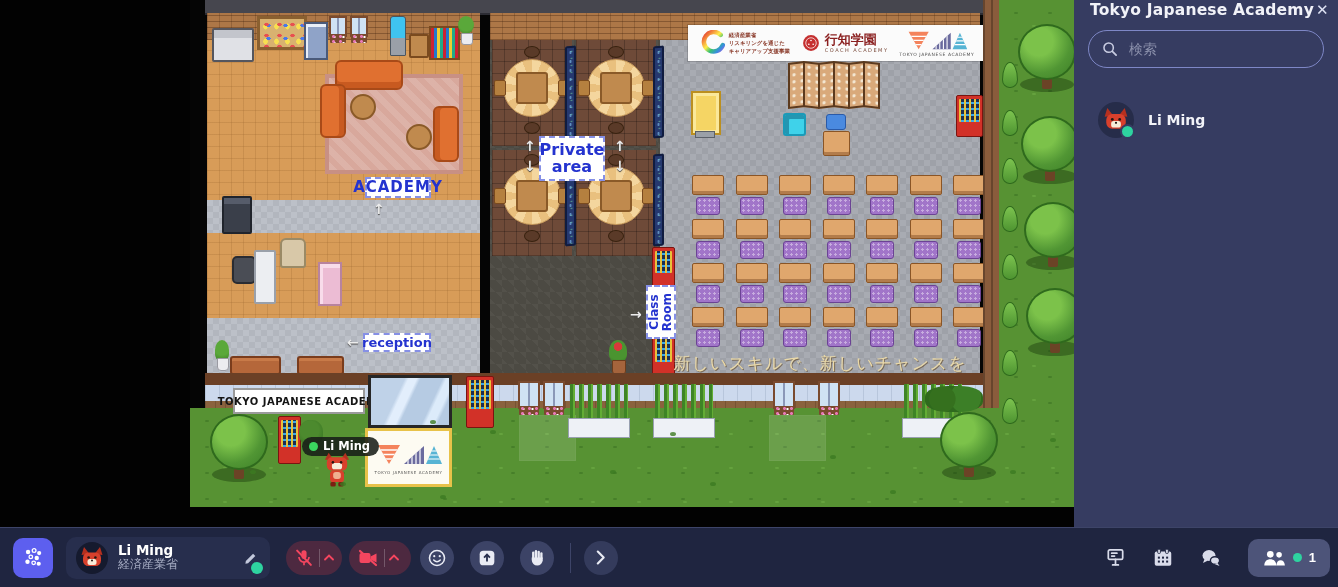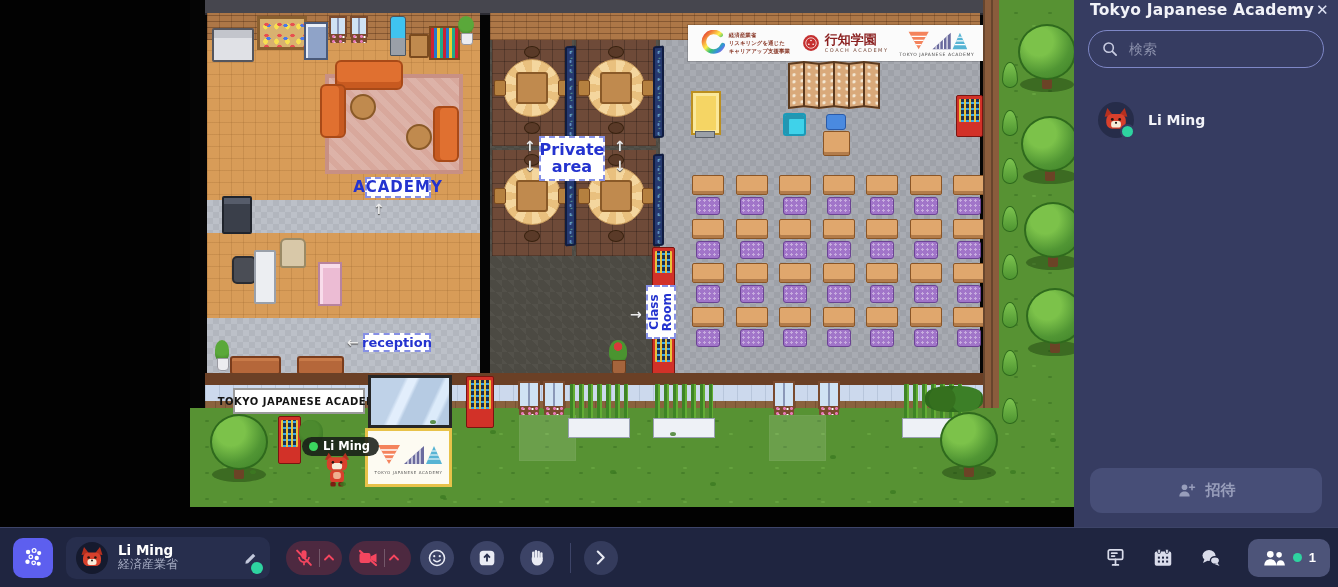--- a/index.html
+++ b/index.html
@@ -336,20 +336,21 @@
       <div class="m label" style="left:444px;top:297px;width:54px;height:30px;font-size:12px;transform:rotate(-90deg);">
         <span>Class</span>
           <span>Room</span>
       </div>
       <span class="arw" style="left:440px;top:306px;">→</span>
       <div class="m label" style="left:173px;top:333px;width:68px;height:19px;font-size:13px;">
           <span>reception</span>
         </div>
       <span class="arw" style="left:157px;top:334px;">←</span>
 
+      <div class="m slogan" style="left:470px;top:352px;width:320px;">新しいスキルで、新しいチャンスを</div>
 
       <div class="m banner" style="left:498px;top:25px;width:297px;height:36px;">
         <div class="bgrp">
           <svg width="26" height="26" viewBox="0 0 24 24">
               <path d="M20,4.5 A9,9 0 1 0 22,14" fill="none" stroke="url(#rb)" stroke-width="4.2" stroke-linecap="round"></path>
             </svg>
           <div class="meti-txt">
             <div>経済産業省</div>
             <div>リスキリングを通じた</div>
             <div>キャリアアップ支援事業</div>
@@ -494,29 +495,20 @@
     </div>
     <div class="sb-member">
       <div class="avatar">
         <svg width="26" height="26" viewBox="0 0 24 24">
             <use href="#fox-face"></use>
           </svg>
         <span class="stat"></span>
       </div>
       <span class="sb-name">Li Ming</span>
     </div>
-    <button class="sb-invite">
-      <svg width="20" height="20" viewBox="0 0 24 24">
-          <circle cx="9" cy="7.5" r="3.4" fill="#989ebb"></circle>
-          <path d="M2.8,18.5c0-4 2.8-6 6.2-6s6.2,2 6.2,6z" fill="#989ebb"></path>
-          <line x1="18" y1="4.5" x2="18" y2="10.5" stroke="#989ebb" stroke-width="1.8" stroke-linecap="round"></line>
-          <line x1="15" y1="7.5" x2="21" y2="7.5" stroke="#989ebb" stroke-width="1.8" stroke-linecap="round"></line>
-        </svg>
-      <span>招待</span>
-    </button>
   </aside>
 
   <footer class="toolbar">
     <div class="tb-left">
       <button class="tb-logo">
         <svg width="22" height="22" viewBox="0 0 20 20" fill="#fff">
           <circle cx="5.5" cy="4.5" r="2"></circle>
             <circle cx="11" cy="3.2" r="1.7" fill="none" stroke="#fff" stroke-width="1.2"></circle>
             <circle cx="15.6" cy="5.5" r="1.9"></circle>
           <circle cx="8" cy="9" r="1.6" fill="none" stroke="#fff" stroke-width="1.2"></circle>

